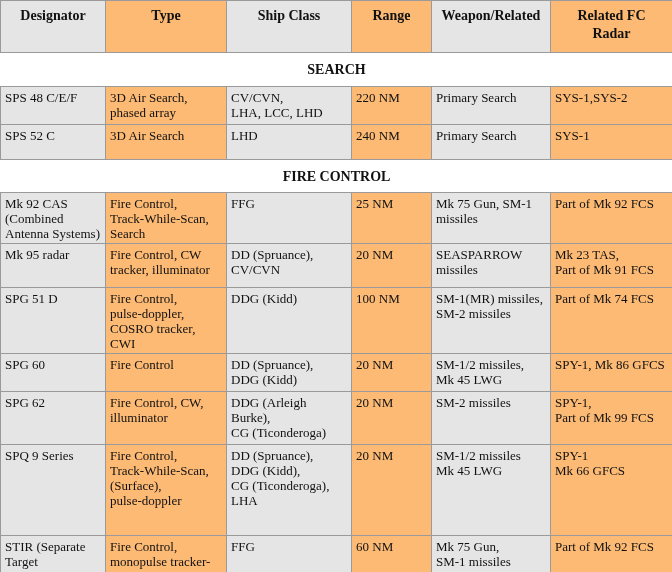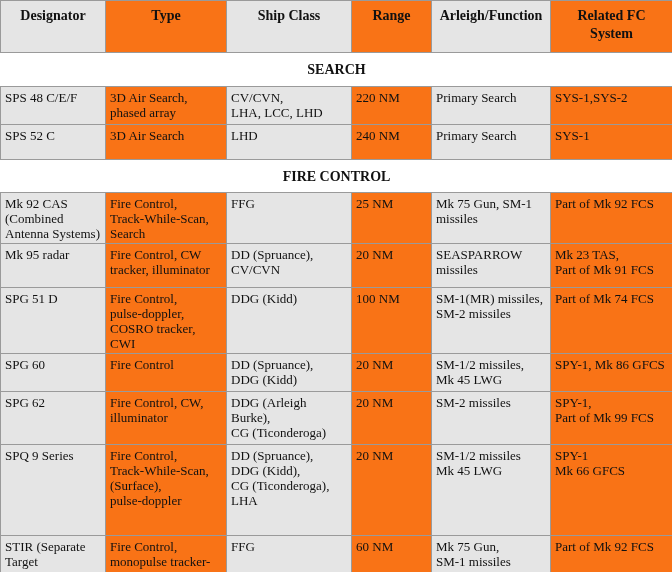--- a/index.html
+++ b/index.html
@@ -38,21 +38,21 @@
     }
     table.radar-table th {
       font-weight: bold;
       text-align: center;
       font-size: 14px;
       line-height: 18px;
       padding-top: 6px;
     }
     table.radar-table tr.header-row { height: 52px; }
     .shade { background: #e5e5e5; }
-    .plain { background: #f97316; }
+    .plain { background: #fdba74; }
 
     tr.section-row td {
       background: #ffffff;
       text-align: center;
       font-weight: bold;
       font-size: 14px;
       vertical-align: middle;
       padding: 0;
       border-left: none;
       border-right: none;
@@ -70,23 +70,23 @@
       <col class="c4">
       <col class="c5">
       <col class="c6">
   </colgroup>
   <thead>
     <tr class="header-row">
       <th class="shade cell-lines">Designator</th>
       <th class="plain cell-lines">Type</th>
       <th class="shade cell-lines">Ship Class</th>
       <th class="plain cell-lines">Range</th>
-      <th class="shade cell-lines">Arleigh/Function</th>
+      <th class="shade cell-lines">Weapon/Related</th>
       <th class="plain cell-lines">Related FC
-System</th>
+Radar</th>
     </tr>
   </thead>
   <tbody>
 
     <tr class="section-row" style="height:34px">
       <td colspan="6">SEARCH</td>
     </tr>
     <tr style="height:38px">
       <td class="shade cell-lines">SPS 48 C/E/F</td>
       <td class="plain cell-lines">3D Air Search,

